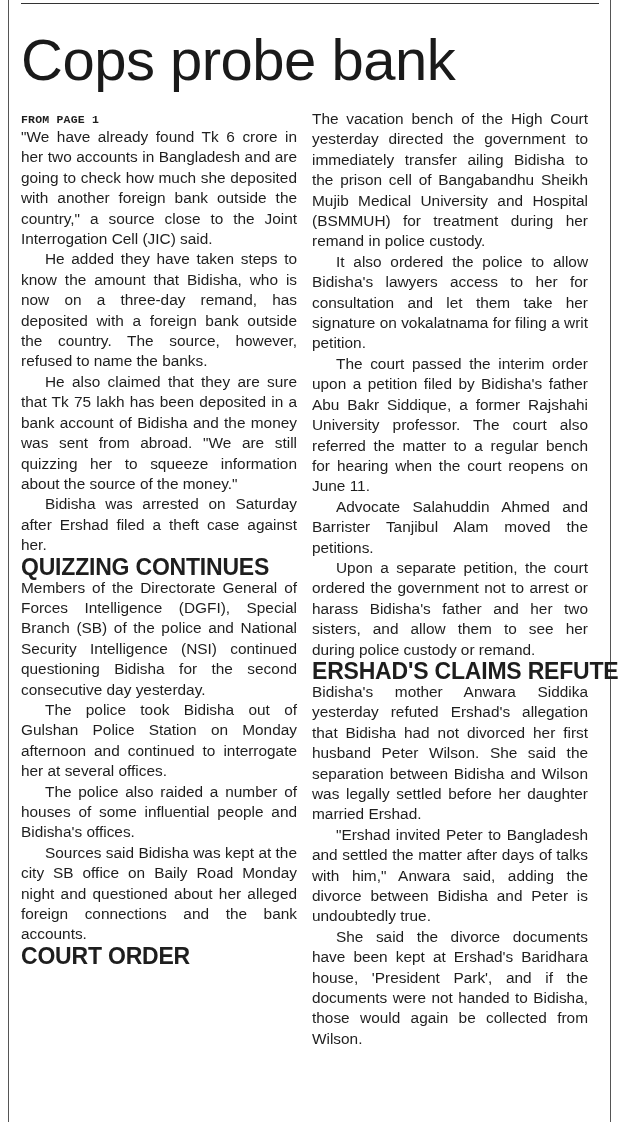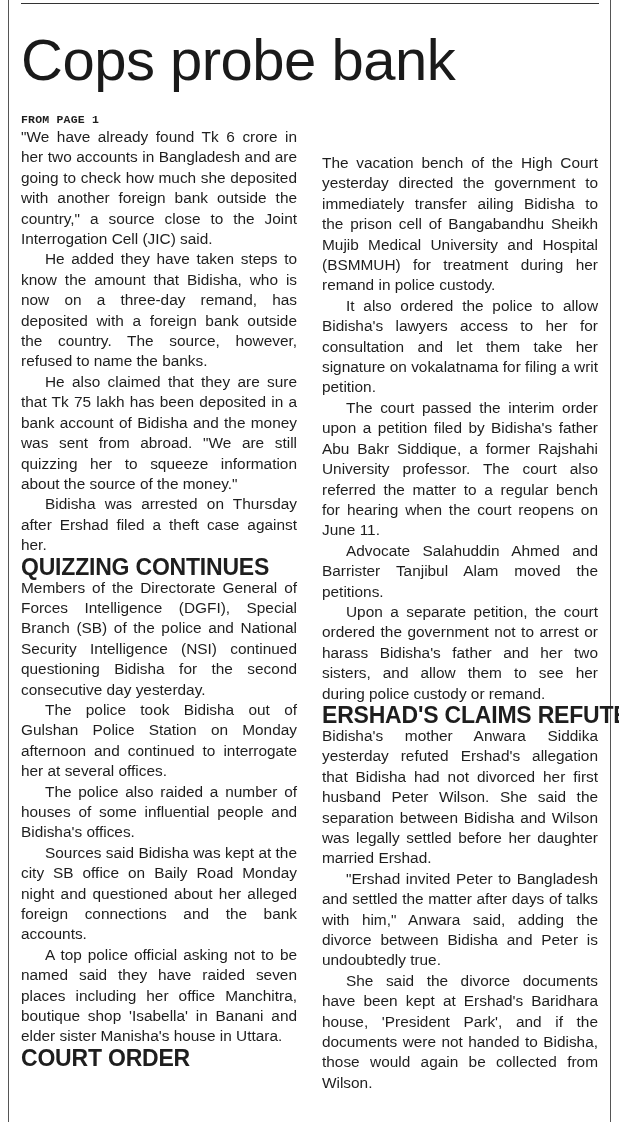--- a/index.html
+++ b/index.html
@@ -11,48 +11,47 @@
     position: absolute; left: 21px; top: 28px;
     font-family: Liberation Sans, sans-serif; font-size: 58px; line-height: 64px;
     font-weight: normal; color: #1a1a1a; letter-spacing: -0.5px; margin: 0; white-space: nowrap;
   }
   .col {
     position: absolute; top: 112px;
     font-family: "Liberation Sans", sans-serif; font-size: 15.4px; line-height: 20.4px;
     text-align: justify; color: #1e1e1e;
   }
   .col-left { left: 21px; width: 276px; }
-  .col-right { left: 322px; width: 276px; top: 109px; margin-top: 44px; }
+  .col-right { left: 312px; width: 276px; top: 109px; }
   .col p { margin: 0; text-indent: 24px; }
   .col p.noindent { text-indent: 0; }
   .dateline { font-family: Liberation Mono, monospace; font-weight: bold; font-size: 11.5px; line-height: 15px; letter-spacing: 0.2px; display: block; margin-bottom: 0; }
   .subhead { font-family: "Liberation Sans", sans-serif; font-weight: bold; font-size: 23px; line-height: 21px; margin: 1px 0 0 0; letter-spacing: -0.2px; white-space: nowrap; }
 </style>
 </head>
 <body>
 
 <div class="frame-left"></div>
 <div class="frame-right"></div>
 <div class="top-rule"></div>
 
 <h1 class="headline">Cops probe bank</h1>
 
 <div class="col col-left">
   <span class="dateline">FROM PAGE 1</span>
   <div>
       <p class="noindent">"We have already found Tk 6 crore in her two accounts in Bangladesh and are going to check how much she deposited with another foreign bank outside the country," a source close to the Joint Interrogation Cell (JIC) said.</p>
       <p>He added they have taken steps to know the amount that Bidisha, who is now on a three-day remand, has deposited with a foreign bank outside the country. The source, however, refused to name the banks.</p>
       <p>He also claimed that they are sure that Tk 75 lakh has been deposited in a bank account of Bidisha and the money was sent from abroad. "We are still quizzing her to squeeze information about the source of the money."</p>
-      <p>Bidisha was arrested on Thursday after Ershad filed a theft case against her.</p>
+      <p>Bidisha was arrested on Saturday after Ershad filed a theft case against her.</p>
       <div class="subhead">QUIZZING CONTINUES</div>
       <p class="noindent">Members of the Directorate General of Forces Intelligence (DGFI), Special Branch (SB) of the police and National Security Intelligence (NSI) continued questioning Bidisha for the second consecutive day yesterday.</p>
       <p>The police took Bidisha out of Gulshan Police Station on Monday afternoon and continued to interrogate her at several offices.</p>
       <p>The police also raided a number of houses of some influential people and Bidisha's offices.</p>
       <p>Sources said Bidisha was kept at the city SB office on Baily Road Monday night and questioned about her alleged foreign connections and the bank accounts.</p>
-      <p> A top police official asking not to be named said they have raided seven places including her office Manchitra, boutique shop 'Isabella' in Banani and elder sister Manisha's house in Uttara.</p>
       <div class="subhead">COURT ORDER</div>
     </div>
 </div>
 
 <div class="col col-right">
   <div>
       <p class="noindent">The vacation bench of the High Court yesterday directed the government to immediately transfer ailing Bidisha to the prison cell of Bangabandhu Sheikh Mujib Medical University and Hospital (BSMMUH) for treatment during her remand in police custody.</p>
       <p>It also ordered the police to allow Bidisha's lawyers access to her for consultation and let them take her signature on vokalatnama for filing a writ petition.</p>
       <p>The court passed the interim order upon a petition filed by Bidisha's father Abu Bakr Siddique, a former Rajshahi University professor. The court also referred the matter to a regular bench for hearing when the court reopens on June 11.</p>
       <p>Advocate Salahuddin Ahmed and Barrister Tanjibul Alam moved the petitions.</p>

